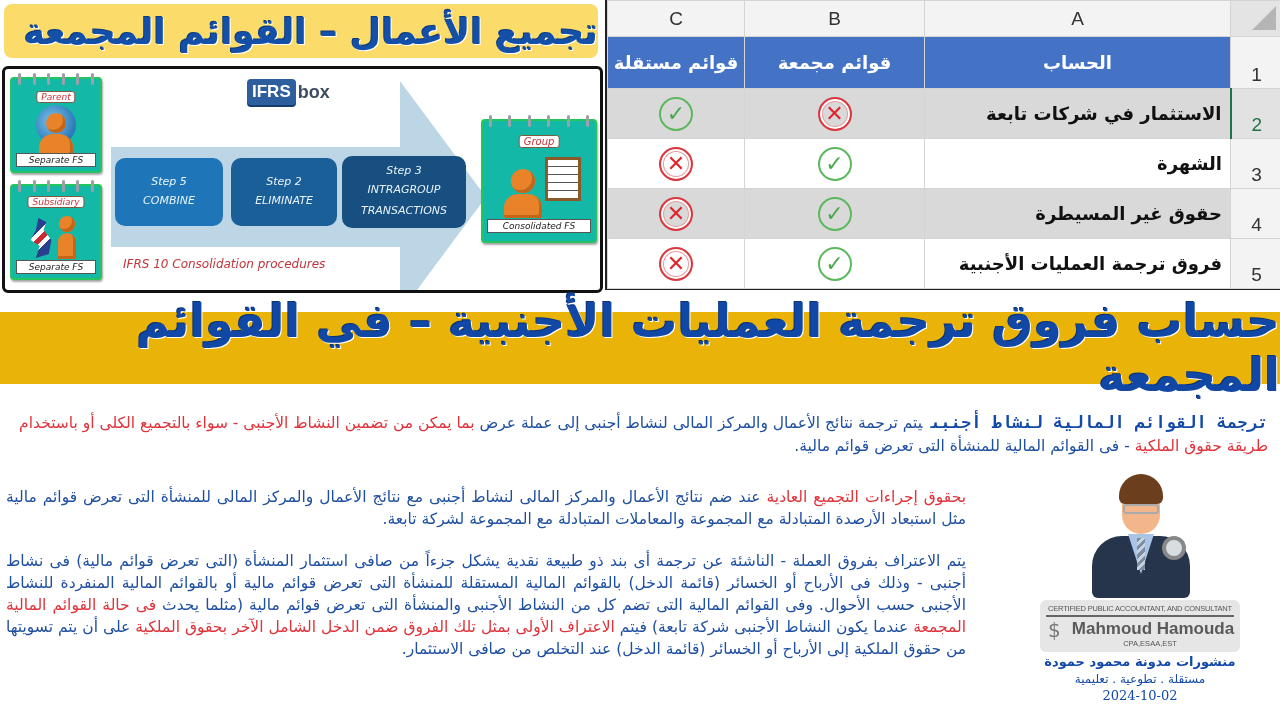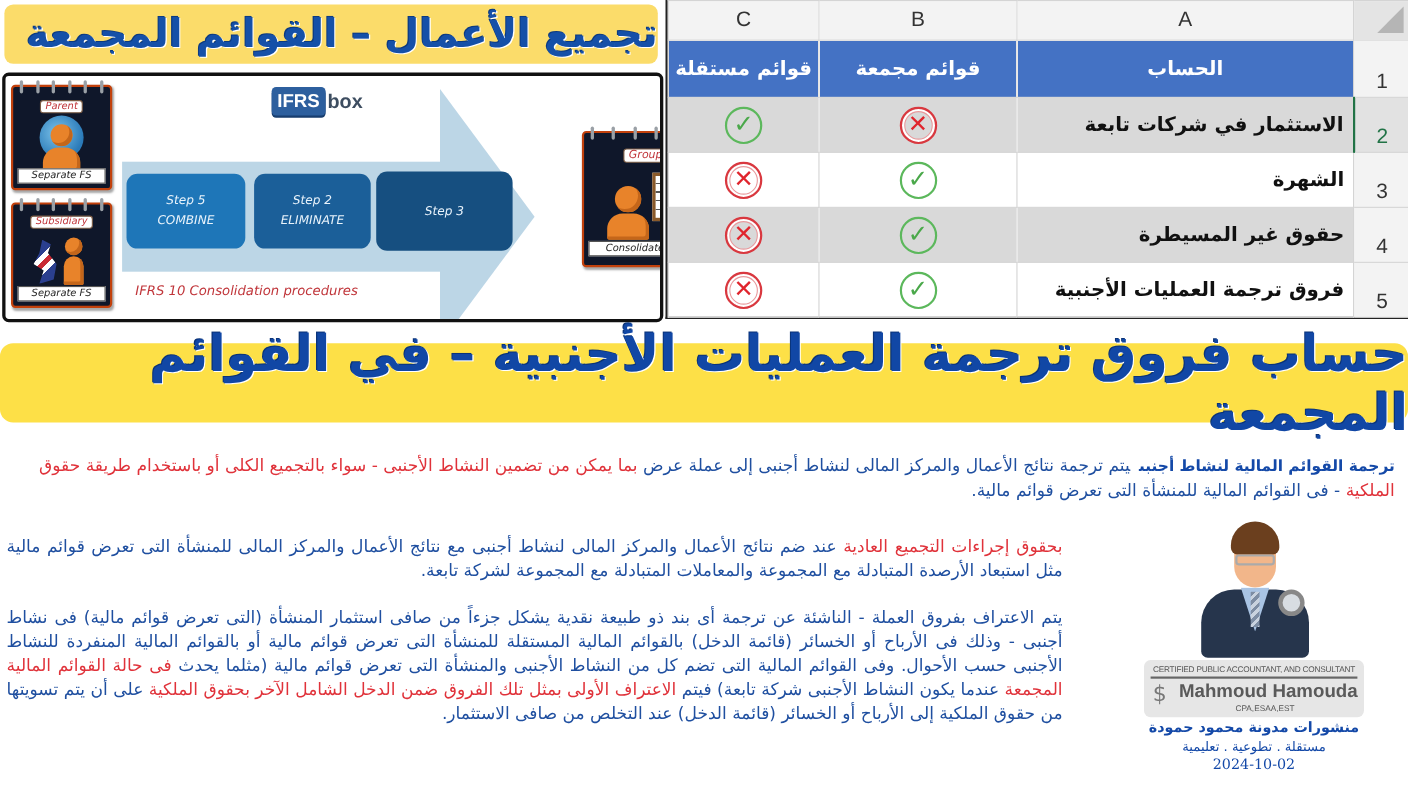--- a/index.html
+++ b/index.html
@@ -52,21 +52,21 @@
   }
   .step .step-num { font-size: 11px; }
   .step-1 { left: 110px; width: 108px; background: #1e76b8; }
   .step-2 { left: 226px; width: 106px; background: #1b5f99; }
   .step-3 { left: 337px; width: 124px; background: #164f80; height: 72px; top: 87px; }
   .proc-caption {
     position: absolute; left: 118px; top: 188px; font-family: "DejaVu Sans", sans-serif;
     font-style: italic; font-size: 12px; color: #c0353a;
   }
   .notepad {
-    position: absolute; background: #0f172a; border: 2px solid #c2410c;
+    position: absolute; background: #14b8a6; border: 2px solid #22c55e;
     border-radius: 4px; box-shadow: 1px 2px 2px rgba(0,0,0,0.35);
   }
   .notepad .rings {
     position: absolute; top: -6px; left: 6px; right: 6px; height: 10px;
     display: flex; justify-content: space-between;
   }
   .notepad .rings i {
     display: block; width: 3px; height: 12px; background: #9aa0a6; border-radius: 2px;
   }
   .notepad .tag {
@@ -129,35 +129,35 @@
   .sheet .data-row td { height: 50px; }
   .sheet .data-row.shaded td.c { background: #d9d9d9; }
   .sheet td.acct { direction: rtl; text-align: right; padding-right: 8px; font-size: 18px; font-weight: bold; color: #111; }
   .mark { display: inline-flex; align-items: center; justify-content: center; width: 34px; height: 34px; border-radius: 50%; font-weight: bold; font-size: 22px; }
   .mark.ok { border: 2px solid #5cb85c; color: #4aa84a; }
   .mark.no { border: 2px solid #d9383f; color: #e0252d; box-shadow: inset 0 0 0 2px #fff, inset 0 0 0 3px #e89a9d; }
 
   
   .banner2 {
     position: absolute; left: 0; top: 312px; width: 1280px; height: 72px;
-    background: #fde047; border-radius: 12px;
+    background: #eab308; border-radius: 0;
     display: flex; align-items: center; justify-content: center; direction: rtl;
   }
   .banner2 span {
     font-family: "DejaVu Sans", sans-serif; font-weight: bold; font-size: 46px;
     color: #1147a5; text-shadow: 1px 1px 0 #ffffff, -1px -1px 0 #0a3378;
   }
 
   
   .body-text {
     position: absolute; right: 12px; top: 412px; width: 1262px; direction: rtl;
     font-family: "DejaVu Sans", sans-serif; color: #1f4fa0;
   }
   .para { font-size: 15.5px; line-height: 22px; }
-  .para .lead { color: #1449a8; font-weight: bold; font-size: 14px; margin-left: 8px; }
+  .para .lead { color: #1449a8; font-weight: bold; font-size: 17px; margin-left: 8px; font-family: Liberation Mono, monospace; }
   .red { color: #e0323a; }
   .p1 { position: absolute; right: 0; top: 0; width: 1262px; }
   .p2 { position: absolute; right: 302px; top: 74px; width: 960px; }
   .p3 { position: absolute; right: 302px; top: 138px; width: 960px; }
   .p3 .para, .p2 .para { text-align: justify; }
 
   
   .author {
     position: absolute; left: 1036px; top: 466px; width: 208px; height: 250px;
     direction: ltr;
@@ -204,20 +204,21 @@
   <div class="step step-1">
     <span class="step-num">Step 5</span>
     <span>COMBINE</span>
   </div>
   <div class="step step-2">
     <span class="step-num">Step 2</span>
     <span>ELIMINATE</span>
   </div>
   <div class="step step-3">
     <span class="step-num">Step 3</span>
+    <span style="padding:0 6px;line-height:1.9;">INTRAGROUP TRANSACTIONS</span>
   </div>
 
   <div class="proc-caption">IFRS 10 Consolidation procedures</div>
 
   <div class="notepad" style="left:5px;top:8px;width:92px;height:96px;">
     <div class="rings">
         <i></i>
         <i></i>
         <i></i>
         <i></i>
@@ -244,21 +245,21 @@
       </div>
     <div class="tag" style="top:10px;">Subsidiary</div>
     <div class="uk-map"></div>
     <div class="figure-person" style="top:30px;left:62%;">
       <div class="head" style="width:16px;height:16px;"></div>
         <div class="body" style="width:18px;height:26px;"></div>
     </div>
     <div class="foot">Separate FS</div>
   </div>
 
-  <div class="notepad" style="left:476px;top:50px;width:116px;height:124px;margin-left:48px;">
+  <div class="notepad" style="left:476px;top:50px;width:116px;height:124px;">
     <div class="rings">
         <i></i>
         <i></i>
         <i></i>
         <i></i>
         <i></i>
         <i></i>
       </div>
     <div class="tag" style="top:14px;font-size:10px;">Group</div>
     <div class="abacus"></div>

